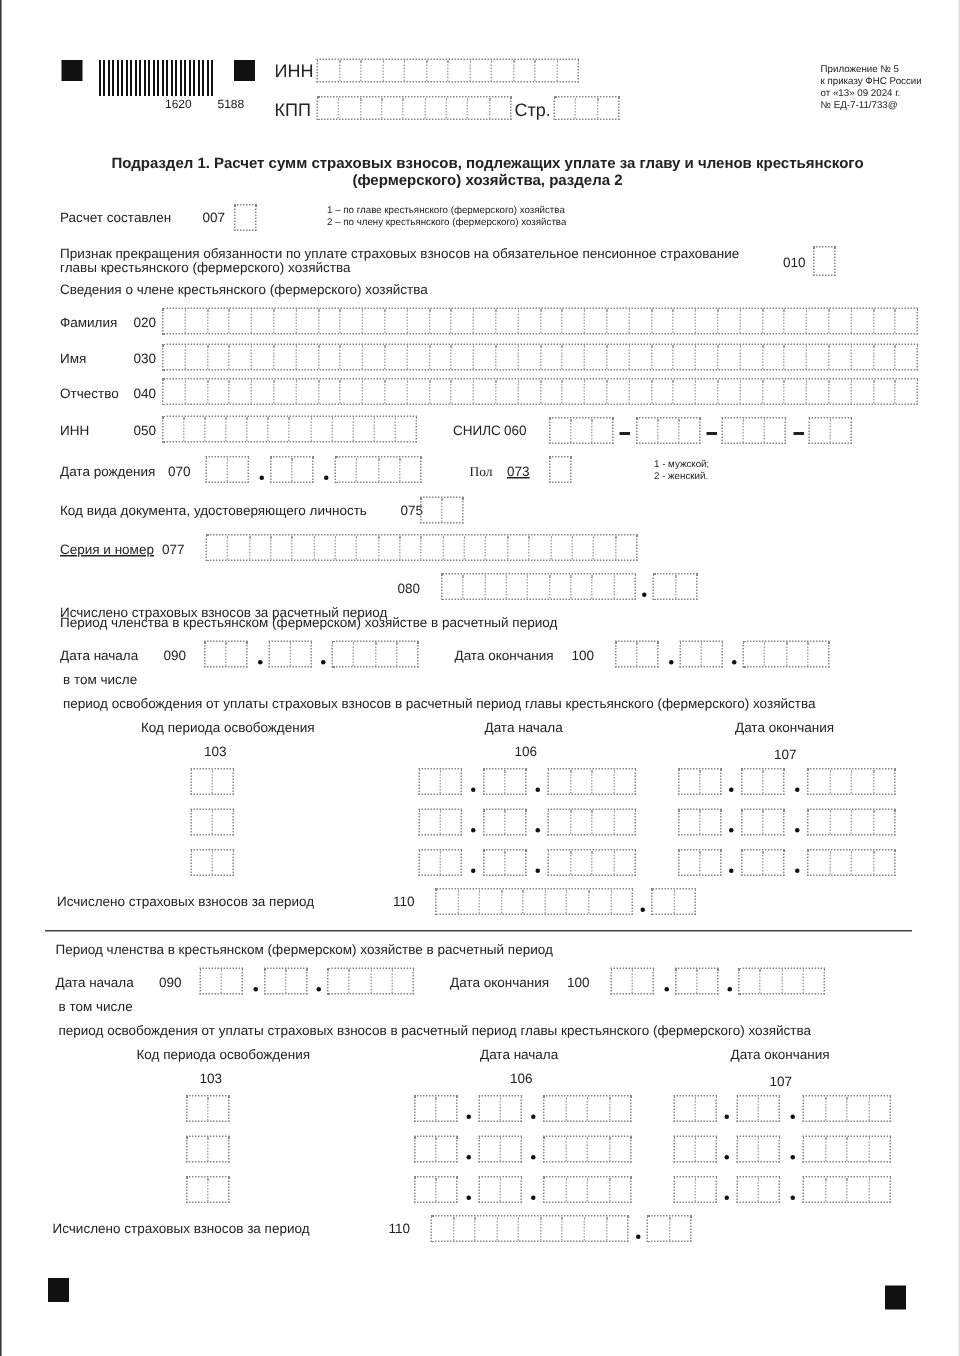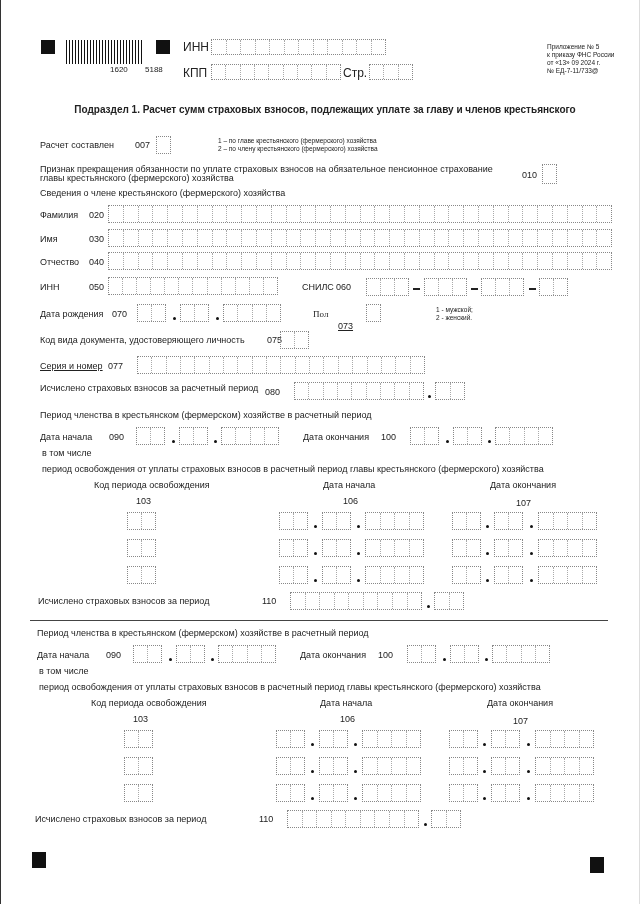--- a/index.html
+++ b/index.html
@@ -67,20 +67,21 @@
 
 <div class="abs" style="left:513px;top:43px;">
   <div class="ts">Приложение № 5</div>
   <div class="ts">к приказу ФНС России</div>
   <div class="ts">от «13» 09 2024 г.</div>
   <div class="ts">№ ЕД-7-11/733@</div>
 </div>
 
 <div class="abs title" style="left:40px;top:104px;width:570px;">
   <div>Подраздел 1. Расчет сумм страховых взносов, подлежащих уплате за главу и членов крестьянского</div>
+  <div>(фермерского) хозяйства, раздела 2</div>
 </div>
 
 <div class="abs t" style="left:40px;top:140px;">Расчет составлен</div>
 <div class="abs t" style="left:135px;top:140px;">007</div>
 <div class="cells" style="left:156px;top:136px;width:15px;height:18px;">
     <span></span>
   </div>
 <div class="abs ts" style="left:184px;top:137px;">1 – по главе крестьянского (фермерского) хозяйства</div>
 <div class="abs ts" style="left:184px;top:145px;">2 – по члену крестьянского (фермерского) хозяйства</div>
 
@@ -263,21 +264,21 @@
     <span></span>
   </div>
 <div class="dot" style="left:216px;top:317px;"></div>
 <div class="cells" style="left:223px;top:304px;width:58px;height:18px;">
     <span></span>
     <span></span>
     <span></span>
     <span></span>
   </div>
 <div class="abs t" style="left:313px;top:309px;font-family:Liberation Serif, serif;">Пол</div>
-<div class="abs t" style="left:338px;top:321px;text-decoration:underline;">073</div>
+<div class="abs t" style="left:338px;top:309px;text-decoration:underline;">073</div>
 <div class="cells" style="left:366px;top:304px;width:15px;height:18px;">
     <span></span>
   </div>
 <div class="abs ts" style="left:402px;top:306px;">1 - мужской;</div>
 <div class="abs ts" style="left:402px;top:314px;">2 - женский.</div>
 
 <div class="abs t" style="left:40px;top:335px;">Код вида документа, удостоверяющего личность</div>
 <div class="abs t" style="left:267px;top:335px;">075</div>
 <div class="cells" style="left:280px;top:331px;width:29px;height:18px;">
     <span></span>
@@ -302,21 +303,21 @@
     <span></span>
     <span></span>
     <span></span>
     <span></span>
     <span></span>
     <span></span>
     <span></span>
     <span></span>
   </div>
 
-<div class="abs t" style="left:40px;top:383px;">Исчислено страховых взносов за расчетный период</div>
+<div class="abs t" style="left:40px;top:403px;">Исчислено страховых взносов за расчетный период</div>
 <div class="abs t" style="left:265px;top:387px;">080</div>
 <div class="cells" style="left:294px;top:382px;width:130px;height:18px;" id="row-calc">
     <span></span>
     <span></span>
     <span></span>
     <span></span>
     <span></span>
     <span></span>
     <span></span>
     <span></span>

